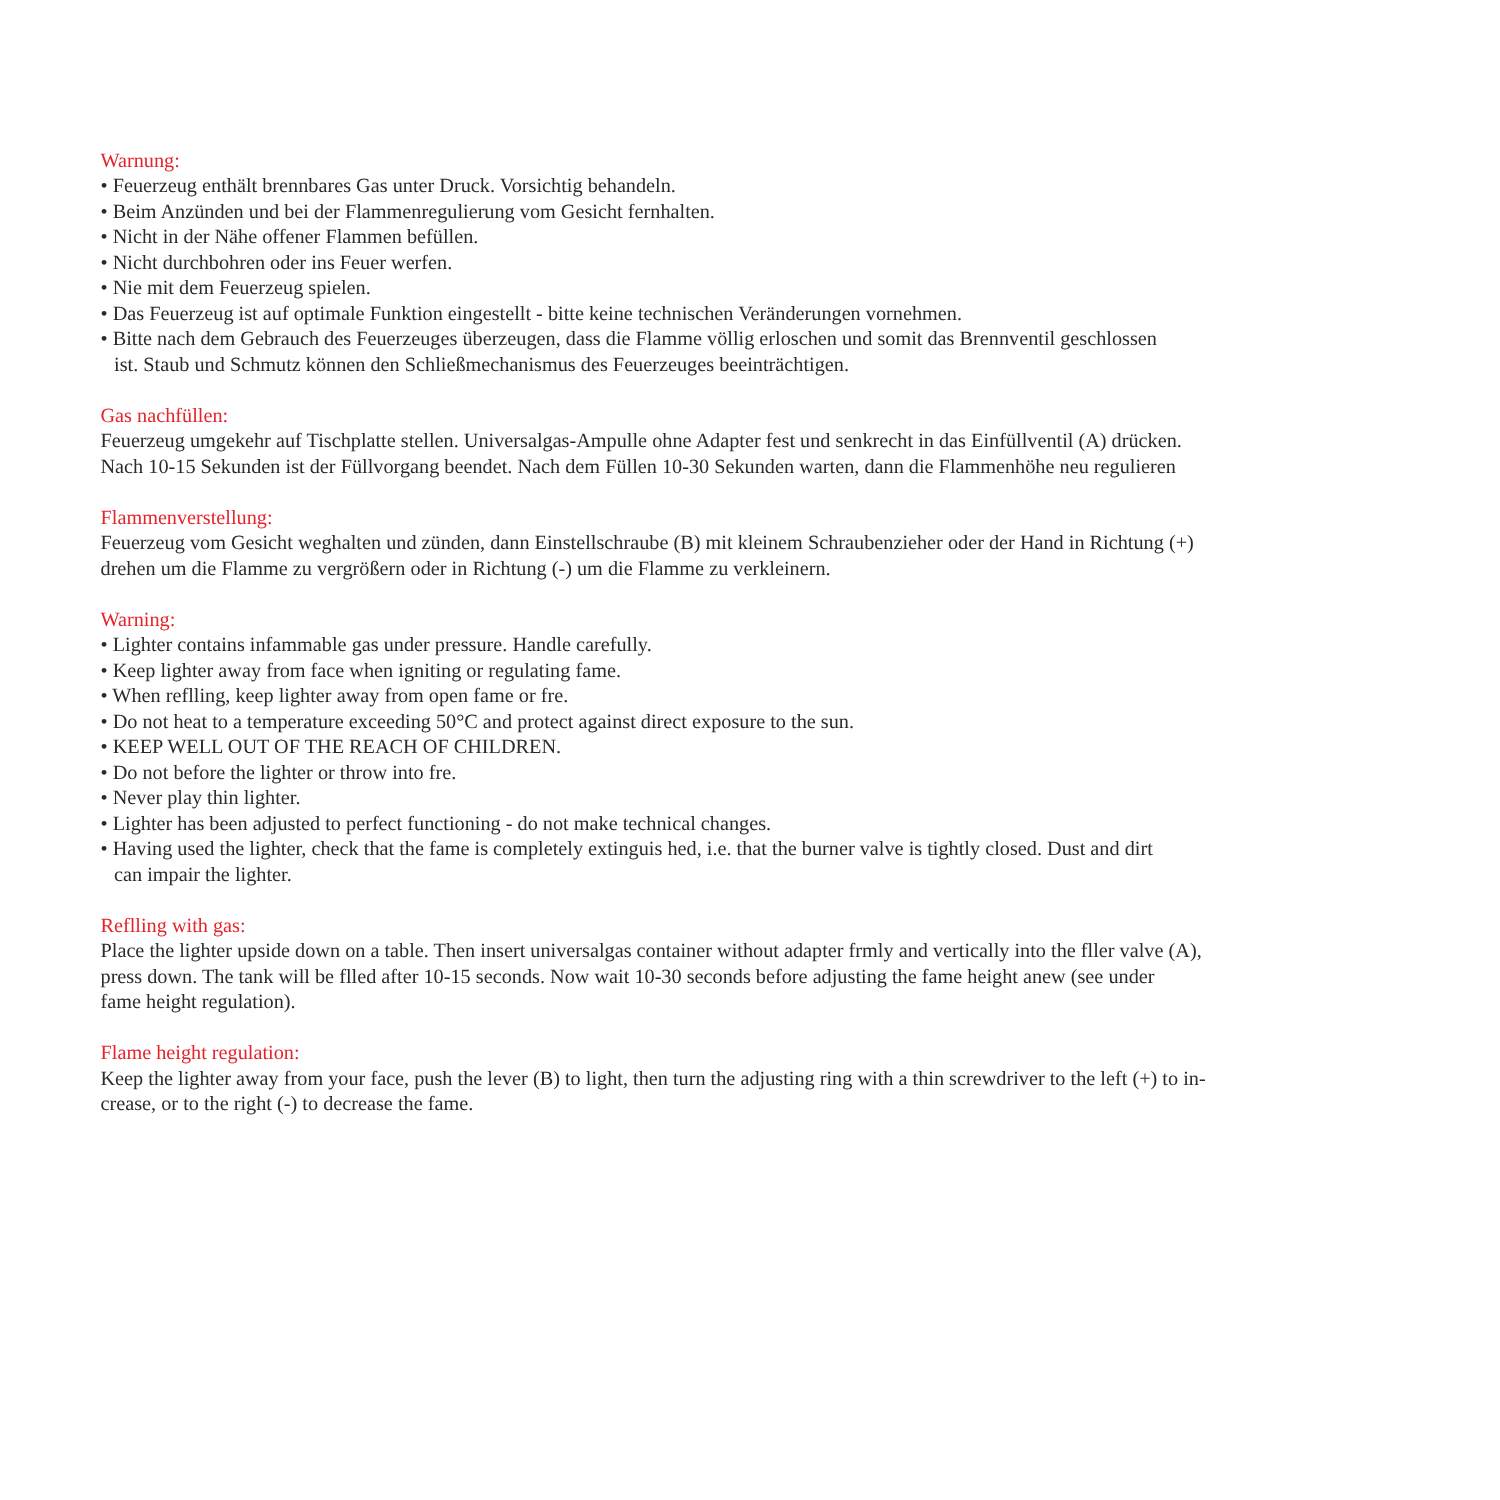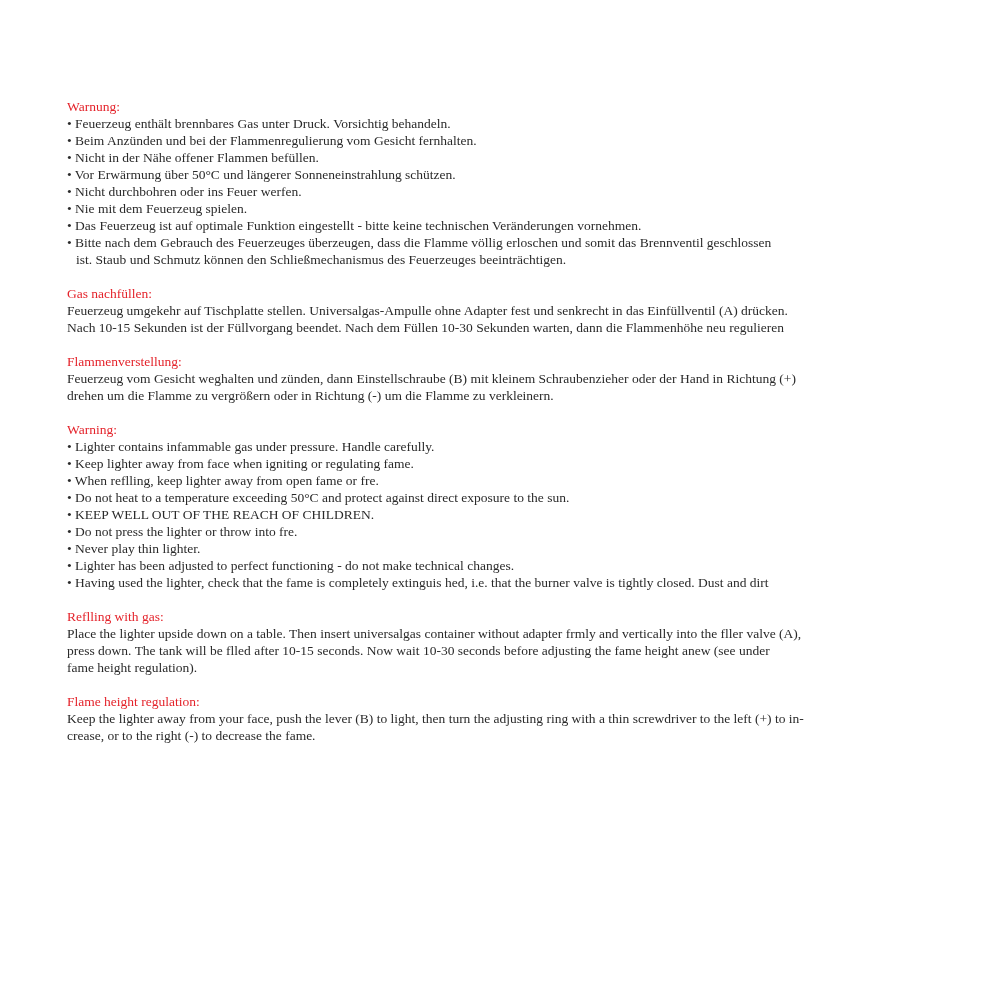--- a/index.html
+++ b/index.html
@@ -46,21 +46,20 @@
 </head>
 <body>
 
 <div class="page">
   <div class="content">
       <section class="section">
         <div class="heading">Warnung:</div>
         <div class="line">• Feuerzeug enthält brennbares Gas unter Druck. Vorsichtig behandeln.</div>
         <div class="line">• Beim Anzünden und bei der Flammenregulierung vom Gesicht fernhalten.</div>
         <div class="line">• Nicht in der Nähe offener Flammen befüllen.</div>
-        <div class="line">• Vor Erwärmung über 50°C und längerer Sonneneinstrahlung schützen.</div>
         <div class="line">• Nicht durchbohren oder ins Feuer werfen.</div>
         <div class="line">• Nie mit dem Feuerzeug spielen.</div>
         <div class="line">• Das Feuerzeug ist auf optimale Funktion eingestellt - bitte keine technischen Veränderungen vornehmen.</div>
         <div class="line">• Bitte nach dem Gebrauch des Feuerzeuges überzeugen, dass die Flamme völlig erloschen und somit das Brennventil geschlossen</div>
         <div class="line cont">ist. Staub und Schmutz können den Schließmechanismus des Feuerzeuges beeinträchtigen.</div>
       </section>
       <section class="section">
         <div class="heading">Gas nachfüllen:</div>
         <div class="line">Feuerzeug umgekehr auf Tischplatte stellen. Universalgas-Ampulle ohne Adapter fest und senkrecht in das Einfüllventil (A) drücken.</div>
         <div class="line">Nach 10-15 Sekunden ist der Füllvorgang beendet. Nach dem Füllen 10-30 Sekunden warten, dann die Flammenhöhe neu regulieren</div>
@@ -70,24 +69,25 @@
         <div class="line">Feuerzeug vom Gesicht weghalten und zünden, dann Einstellschraube (B) mit kleinem Schraubenzieher oder der Hand in Richtung (+)</div>
         <div class="line">drehen um die Flamme zu vergrößern oder in Richtung (-) um die Flamme zu verkleinern.</div>
       </section>
       <section class="section">
         <div class="heading">Warning:</div>
         <div class="line">• Lighter contains infammable gas under pressure. Handle carefully.</div>
         <div class="line">• Keep lighter away from face when igniting or regulating fame.</div>
         <div class="line">• When reflling, keep lighter away from open fame or fre.</div>
         <div class="line">• Do not heat to a temperature exceeding 50°C and protect against direct exposure to the sun.</div>
         <div class="line">• KEEP WELL OUT OF THE REACH OF CHILDREN.</div>
-        <div class="line">• Do not press the lighter or throw into fre.</div>
+        <div class="line">• Do not before the lighter or throw into fre.</div>
         <div class="line">• Never play thin lighter.</div>
         <div class="line">• Lighter has been adjusted to perfect functioning - do not make technical changes.</div>
         <div class="line">• Having used the lighter, check that the fame is completely extinguis hed, i.e. that the burner valve is tightly closed. Dust and dirt</div>
+        <div class="line cont">can impair the lighter.</div>
       </section>
       <section class="section">
         <div class="heading">Reflling with gas:</div>
         <div class="line">Place the lighter upside down on a table. Then insert universalgas container without adapter frmly and vertically into the fller valve (A),</div>
         <div class="line">press down. The tank will be flled after 10-15 seconds. Now wait 10-30 seconds before adjusting the fame height anew (see under</div>
         <div class="line">fame height regulation).</div>
       </section>
       <section class="section">
         <div class="heading">Flame height regulation:</div>
         <div class="line">Keep the lighter away from your face, push the lever (B) to light, then turn the adjusting ring with a thin screwdriver to the left (+) to in-</div>

